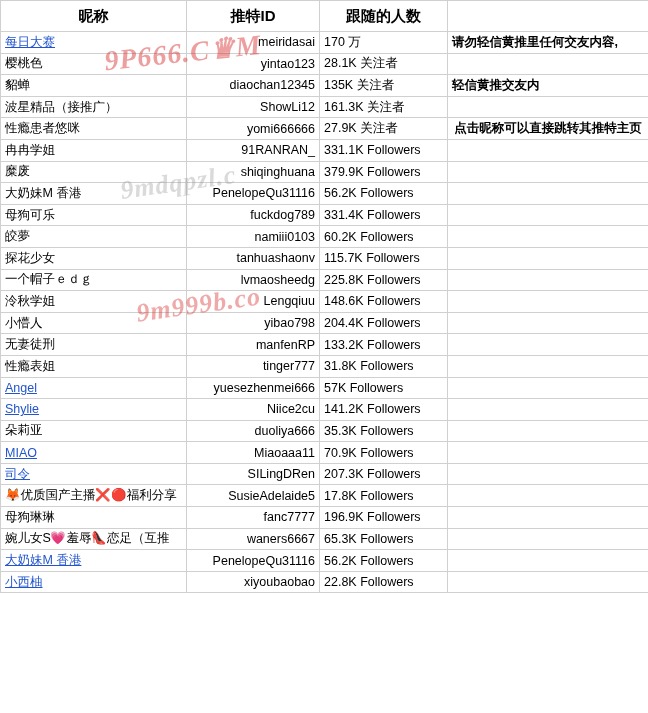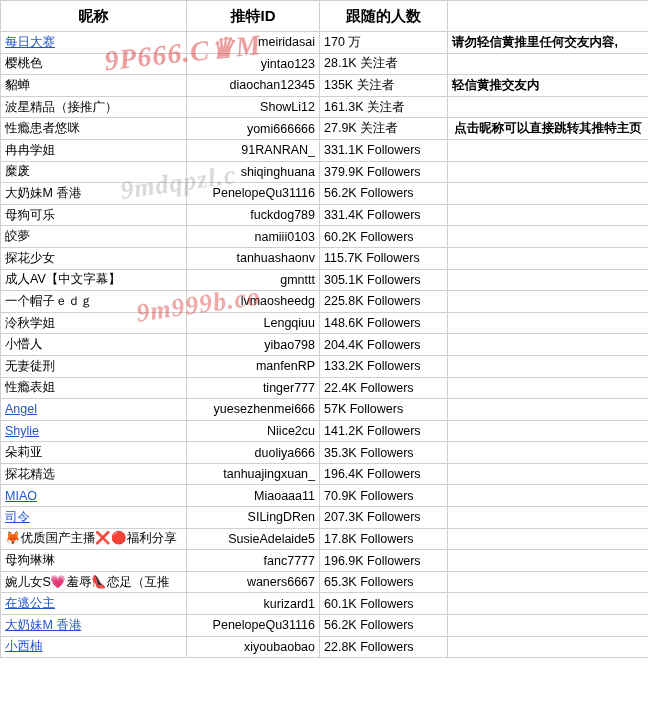--- a/index.html
+++ b/index.html
@@ -179,26 +179,20 @@
           <td class="cnt">60.2K Followers</td>
           <td></td>
         </tr>
         <tr>
           <td class="nick">探花少女</td>
           <td class="tid">tanhuashaonv</td>
           <td class="cnt">115.7K Followers</td>
           <td></td>
         </tr>
         <tr>
-          <td class="nick">成人AV【中文字幕】</td>
-          <td class="tid">gmnttt</td>
-          <td class="cnt">305.1K Followers</td>
-          <td></td>
-        </tr>
-        <tr>
           <td class="nick">一个帽子ｅｄｇ</td>
           <td class="tid">lvmaosheedg</td>
           <td class="cnt">225.8K Followers</td>
           <td></td>
         </tr>
         <tr>
           <td class="nick">泠秋学姐</td>
           <td class="tid">Lengqiuu</td>
           <td class="cnt">148.6K Followers</td>
           <td></td>
@@ -211,21 +205,21 @@
         </tr>
         <tr>
           <td class="nick">无妻徒刑</td>
           <td class="tid">manfenRP</td>
           <td class="cnt">133.2K Followers</td>
           <td></td>
         </tr>
         <tr>
           <td class="nick">性瘾表姐</td>
           <td class="tid">tinger777</td>
-          <td class="cnt">22.4K Followers</td>
+          <td class="cnt">31.8K Followers</td>
           <td></td>
         </tr>
         <tr>
           <td class="nick link">Angel</td>
           <td class="tid">yuesezhenmei666</td>
           <td class="cnt">57K Followers</td>
           <td></td>
         </tr>
         <tr>
           <td class="nick link">Shylie</td>
@@ -233,26 +227,20 @@
           <td class="cnt">141.2K Followers</td>
           <td></td>
         </tr>
         <tr>
           <td class="nick">朵莉亚</td>
           <td class="tid">duoliya666</td>
           <td class="cnt">35.3K Followers</td>
           <td></td>
         </tr>
         <tr>
-          <td class="nick">探花精选</td>
-          <td class="tid">tanhuajingxuan_</td>
-          <td class="cnt">196.4K Followers</td>
-          <td></td>
-        </tr>
-        <tr>
           <td class="nick link">MIAO</td>
           <td class="tid">Miaoaaa11</td>
           <td class="cnt">70.9K Followers</td>
           <td></td>
         </tr>
         <tr>
           <td class="nick link">司令</td>
           <td class="tid">SILingDRen</td>
           <td class="cnt">207.3K Followers</td>
           <td></td>
@@ -266,26 +254,20 @@
         <tr>
           <td class="nick">母狗琳琳</td>
           <td class="tid">fanc7777</td>
           <td class="cnt">196.9K Followers</td>
           <td></td>
         </tr>
         <tr>
           <td class="nick">婉儿女S💗羞辱👠恋足（互推</td>
           <td class="tid">waners6667</td>
           <td class="cnt">65.3K Followers</td>
-          <td></td>
-        </tr>
-        <tr>
-          <td class="nick link">在逃公主</td>
-          <td class="tid">kurizard1</td>
-          <td class="cnt">60.1K Followers</td>
           <td></td>
         </tr>
         <tr>
           <td class="nick link">大奶妹M 香港</td>
           <td class="tid">PenelopeQu31116</td>
           <td class="cnt">56.2K Followers</td>
           <td></td>
         </tr>
         <tr>
           <td class="nick link">小西柚</td>

